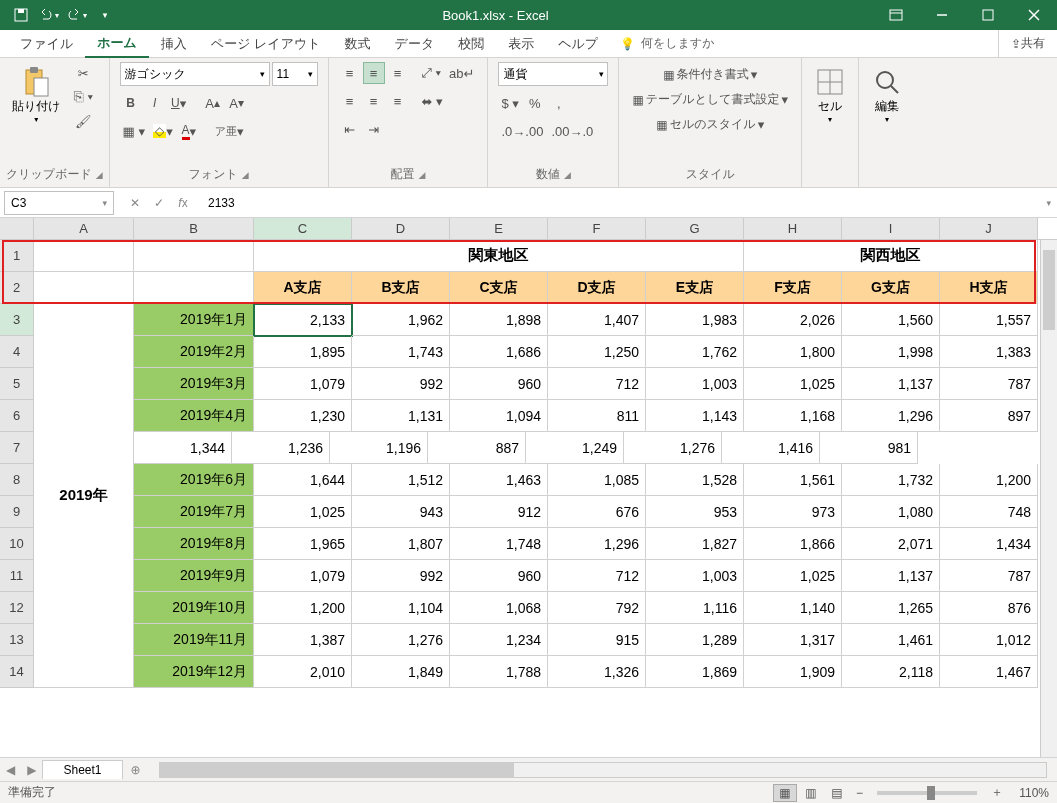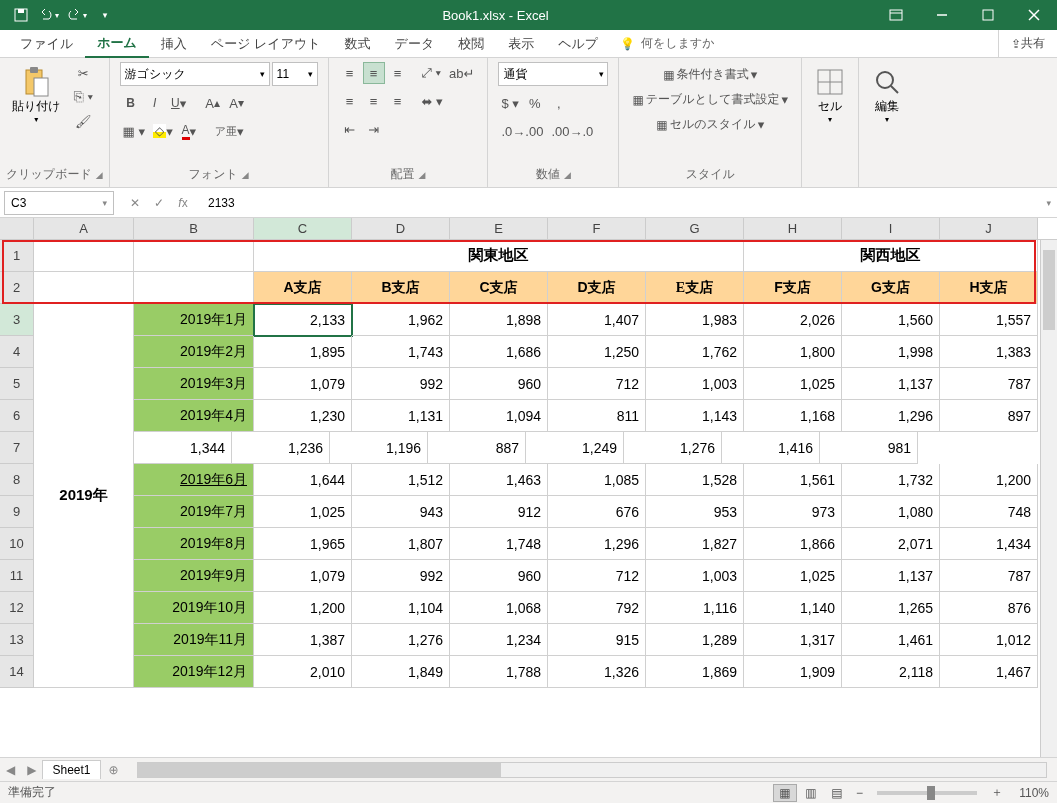--- a/index.html
+++ b/index.html
@@ -46,21 +46,21 @@
 .cell.rt{justify-content:flex-end}
 .cell.ct{justify-content:center}
 .cell.hdr-region{background:#fff;font-weight:bold;font-size:15px}
 .cell.hdr-branch{background:#ffd699;font-weight:bold;font-size:14px;justify-content:center}
 .cell.month{background:#99cc66;justify-content:flex-end;font-size:14px}
 .cell.year{justify-content:center;font-weight:bold;font-size:15px}
 .cell.sel{outline:2px solid #217346;outline-offset:-1px;background:#fff}
 .redbox{position:absolute;border:2px solid #e02020;pointer-events:none}
 .sheet-tabs{height:24px;background:#f3f2f1;display:flex;align-items:center;border-top:1px solid #d4d4d4;font-size:12px}
 .sheet-tabs .nav{padding:0 6px;color:#888;cursor:pointer}
-.sheet-tabs .stab{padding:2px 9px;background:#fff;border:1px solid #ccc;border-bottom:none;cursor:pointer}
+.sheet-tabs .stab{padding:2px 20px;background:#fff;border:1px solid #ccc;border-bottom:none;cursor:pointer}
 .sheet-tabs .add{padding:0 8px;color:#888;cursor:pointer}
 .sheet-tabs .hscroll{flex:1;margin:0 10px;height:16px;border:1px solid #ccc;background:#f0f0f0;position:relative}
 .sheet-tabs .hscroll .thumb{position:absolute;left:0;top:0;height:100%;width:40%;background:#cdcdcd}
 .status{height:22px;background:#f3f2f1;border-top:1px solid #d4d4d4;display:flex;align-items:center;padding:0 8px;font-size:11px;color:#555}
 .status .spacer{flex:1}
 .status .vbtn{width:24px;height:18px;display:flex;align-items:center;justify-content:center;cursor:pointer;margin:0 1px;border:1px solid transparent}
 .status .vbtn.active{background:#d8d8d8;border-color:#aaa}
 .status .slider{width:100px;height:4px;background:#ccc;margin:0 8px;position:relative}
 .status .slider .th{position:absolute;width:8px;height:14px;background:#888;top:-5px;left:50%}
 .vscroll{position:absolute;right:0;top:22px;bottom:0;width:17px;background:#f0f0f0;border-left:1px solid #ccc}
@@ -343,21 +343,21 @@
         <div class="cell hdr-region ct" style="width: 294px;">関西地区</div>
       </div>
       <div class="grow">
         <div class="rowh">2</div>
         <div class="cell " style="width: 100px;"></div>
         <div class="cell " style="width: 120px;"></div>
         <div class="cell hdr-branch" style="width: 98px;">A支店</div>
         <div class="cell hdr-branch" style="width: 98px;">B支店</div>
         <div class="cell hdr-branch" style="width: 98px;">C支店</div>
         <div class="cell hdr-branch" style="width: 98px;">D支店</div>
-        <div class="cell hdr-branch" style="width: 98px; font-family: Liberation Serif, serif;">E支店</div>
+        <div class="cell hdr-branch" style="width: 98px;">E支店</div>
         <div class="cell hdr-branch" style="width: 98px;">F支店</div>
         <div class="cell hdr-branch" style="width: 98px;">G支店</div>
         <div class="cell hdr-branch" style="width: 98px;">H支店</div>
       </div>
       <div class="grow">
         <div class="rowh sel">3</div>
         <div style="width: 100px; position: relative;">
           <div class="cell year" style="width: 100px; height: 384px; position: absolute; left: 0px; top: 0px; display: flex; align-items: center; justify-content: center;">2019年</div>
         </div>
         <div class="cell month" style="width: 120px;">2019年1月</div>
@@ -417,21 +417,21 @@
         <div class="cell rt" style="width: 98px;">1,196</div>
         <div class="cell rt" style="width: 98px;">887</div>
         <div class="cell rt" style="width: 98px;">1,249</div>
         <div class="cell rt" style="width: 98px;">1,276</div>
         <div class="cell rt" style="width: 98px;">1,416</div>
         <div class="cell rt" style="width: 98px;">981</div>
       </div>
       <div class="grow">
         <div class="rowh">8</div>
         <div style="width: 100px;"></div>
-        <div class="cell month" style="width: 120px; text-decoration: underline;">2019年6月</div>
+        <div class="cell month" style="width: 120px;">2019年6月</div>
         <div class="cell rt" style="width: 98px;">1,644</div>
         <div class="cell rt" style="width: 98px;">1,512</div>
         <div class="cell rt" style="width: 98px;">1,463</div>
         <div class="cell rt" style="width: 98px;">1,085</div>
         <div class="cell rt" style="width: 98px;">1,528</div>
         <div class="cell rt" style="width: 98px;">1,561</div>
         <div class="cell rt" style="width: 98px;">1,732</div>
         <div class="cell rt" style="width: 98px;">1,200</div>
       </div>
       <div class="grow">

